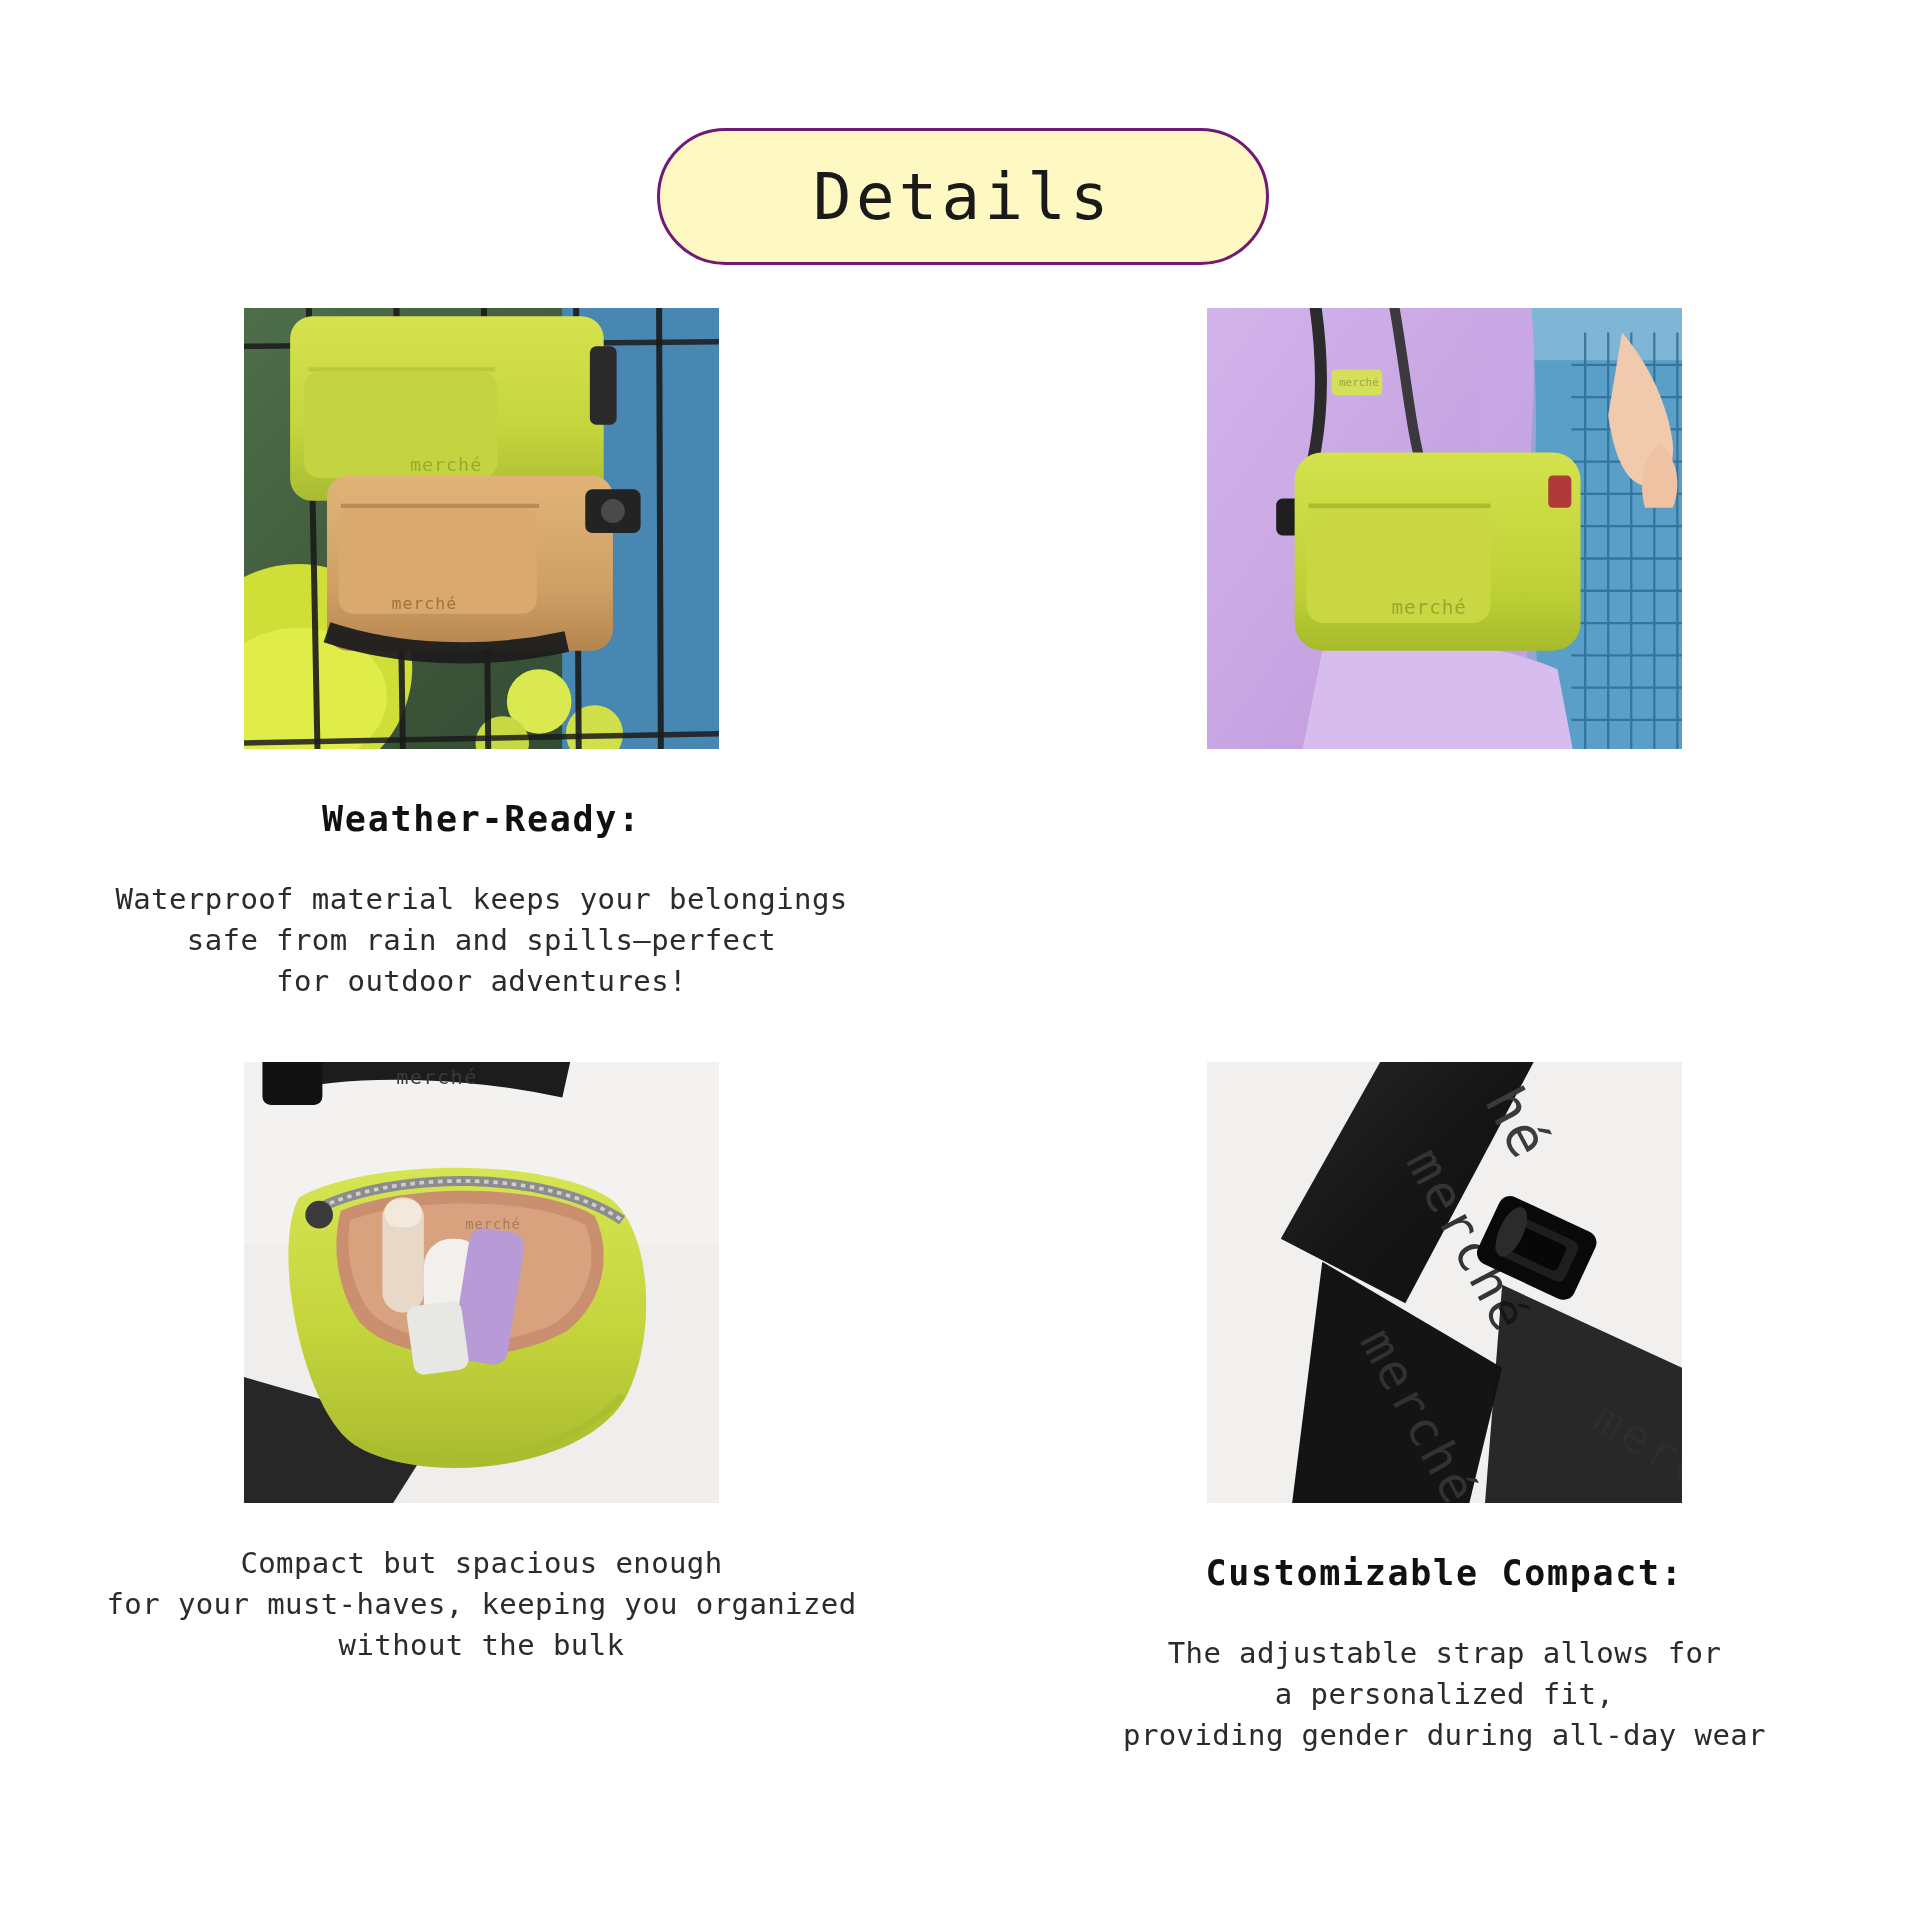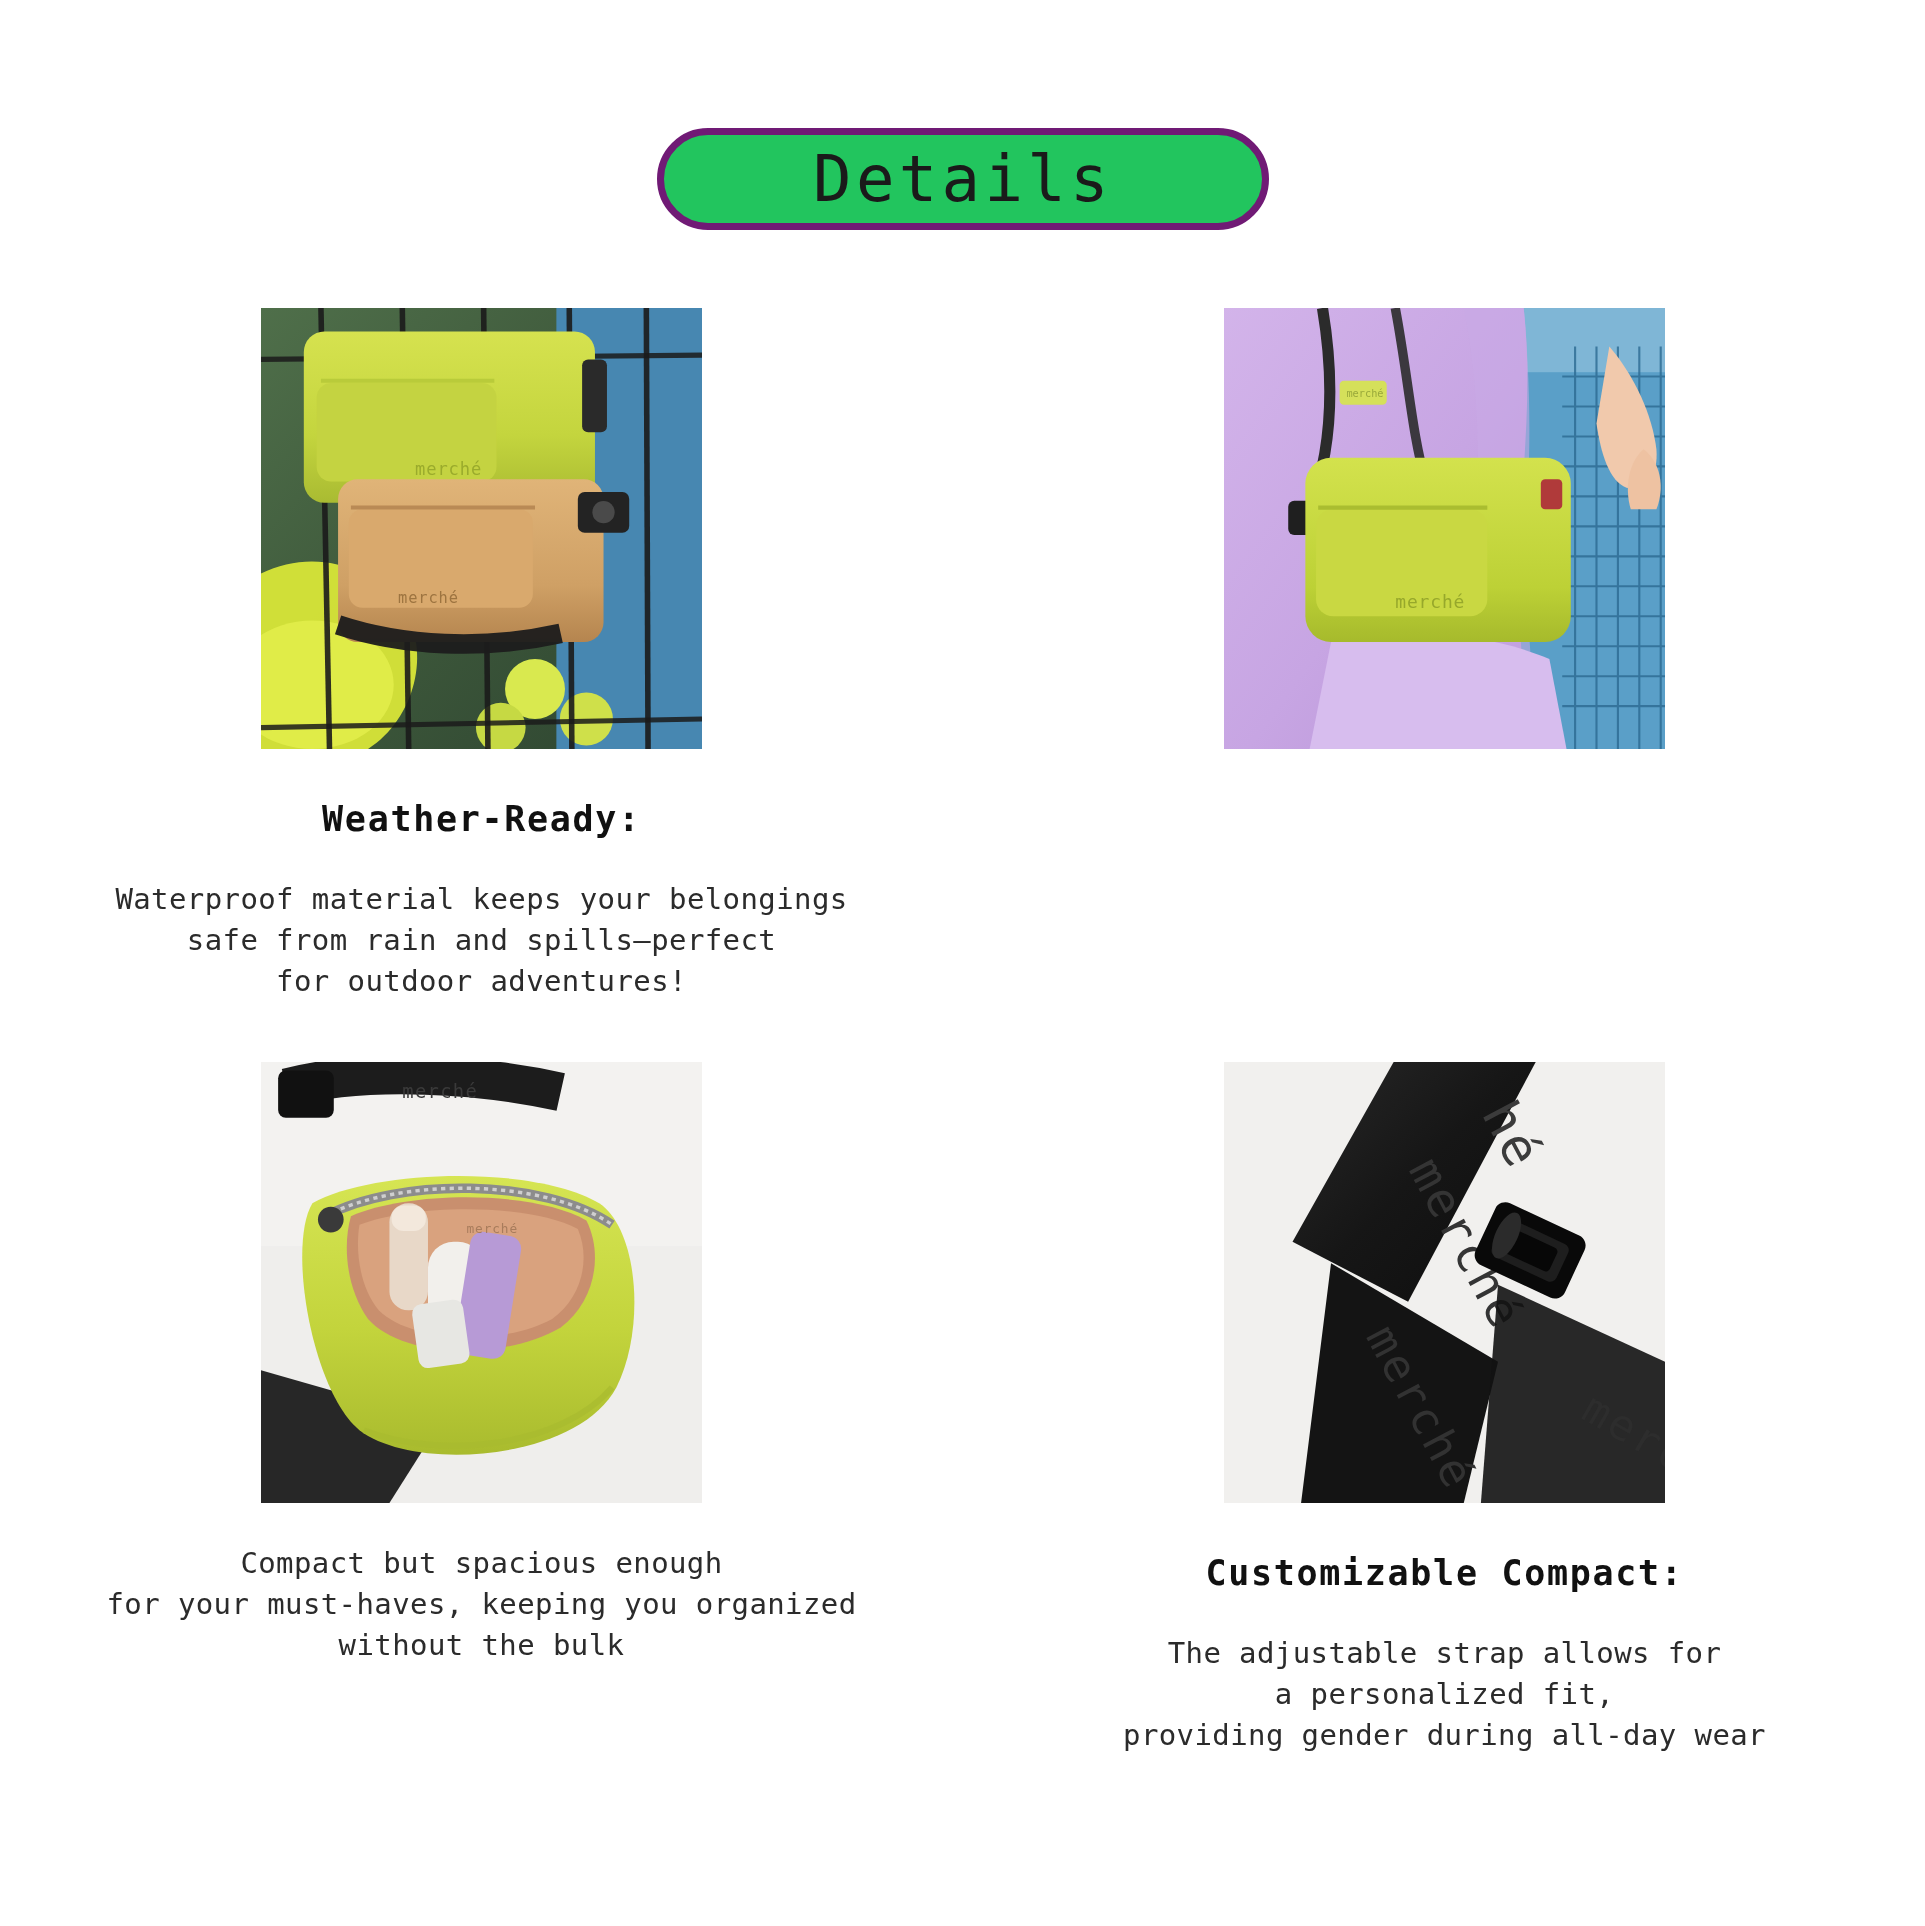--- a/index.html
+++ b/index.html
@@ -26,28 +26,28 @@
   .header-wrap {
     position: absolute;
     top: 128px;
     left: 0;
     width: 100%;
     display: flex;
     justify-content: center;
   }
   .header-pill {
     width: 612px;
-    height: 102px;
-    border: 7px solid #701a75;
+    height: 137px;
+    border: 3px solid #701a75;
     border-radius: 73px;
     display: flex;
     align-items: center;
     justify-content: center;
     box-sizing: border-box;
-    background: #22c55e;
+    background: #fef9c3;
   }
   .header-pill .title {
     font-family: "DejaVu Sans Mono", monospace;
     font-size: 64px;
     letter-spacing: 4.3px;
     color: #1a1a1a;
     font-weight: 400;
     line-height: 1;
   }
 
@@ -63,21 +63,21 @@
     row-gap: 34px;
   }
 
   .cell {
     display: flex;
     flex-direction: column;
     align-items: center;
   }
 
   .photo {
-    width: 441px;
+    width: 475px;
     height: 441px;
     overflow: hidden;
     position: relative;
     background: #ddd;
   }
   .photo svg { display: block; width: 100%; height: 100%; }
 
   .feat-title {
     margin-top: 51px;
     font-family: "DejaVu Sans Mono", monospace;

